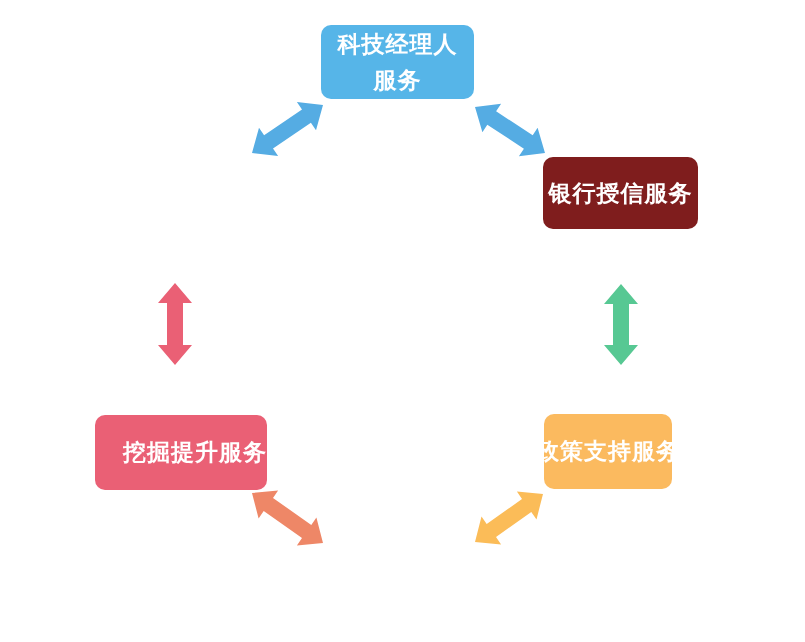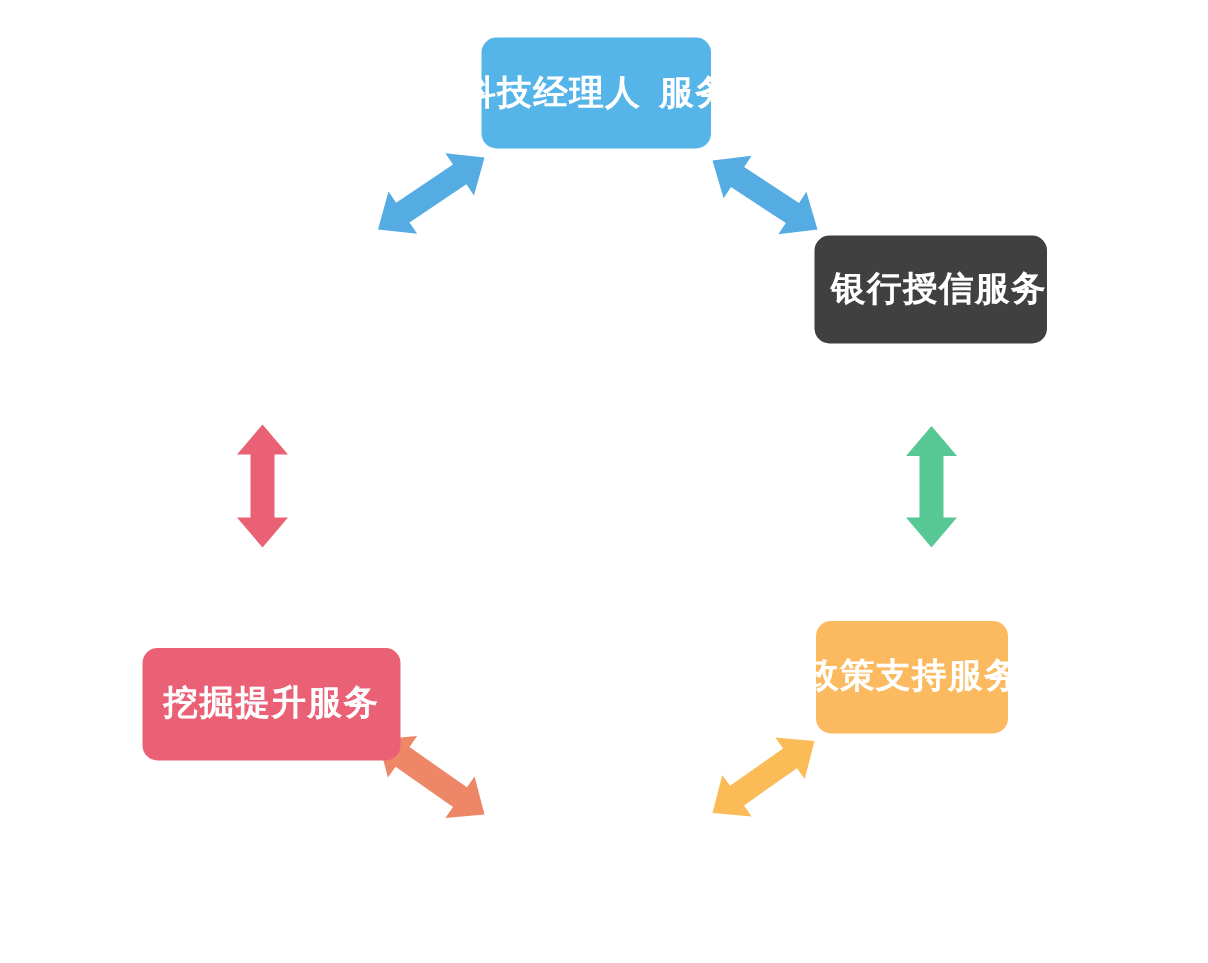--- a/index.html
+++ b/index.html
@@ -19,36 +19,36 @@
     position: absolute;
     left: 0;
     top: 0;
     width: 805px;
     height: 642px;
   }
   .node {
     position: absolute;
     border-radius: 10px;
     display: flex;
-    flex-direction: row;
+    flex-direction: column;
     align-items: center;
     justify-content: center;
     gap: 12px;
     color: #ffffff;
     font-weight: bold;
     font-size: 23px;
     letter-spacing: 1px;
     text-align: center;
     line-height: 1.05;
     white-space: nowrap;
   }
   .n0 { left: 321px; top: 25px;  width: 153px; height: 74px; }
   .n1 { left: 96px;  top: 157px; width: 154px; height: 73px; }
   .n2 { left: 543px; top: 157px; width: 155px; height: 72px; }
-  .n3 { left: 95px;  top: 432px; width: 172px; height: 75px; }
+  .n3 { left: 95px;  top: 415px; width: 172px; height: 75px; align-items: flex-end; }
   .n4 { left: 544px; top: 414px; width: 128px; height: 75px; justify-content: center; }
   .n5 { left: 320px; top: 544px; width: 157px; height: 75px; }
 </style>
 </head>
 <body>
 
 <div class="canvas">
 
   <svg class="arrows-layer" id="arrows-layer" viewBox="0 0 805 642" xmlns="http://www.w3.org/2000/svg">
       <polygon points="252.0,153.0 278.1,155.9 273.0,148.4 310.9,122.8 316.0,130.3 323.0,105.0 296.9,102.1 302.0,109.6 264.1,135.2 259.0,127.7" fill="#55ACE3"></polygon>
@@ -58,21 +58,21 @@
       <polygon points="252.0,493.0 258.6,518.4 263.7,511.1 302.0,538.0 296.9,545.4 323.0,543.0 316.4,517.6 311.3,524.9 273.0,498.0 278.1,490.6" fill="#EE8767"></polygon>
       <polygon points="475.0,542.0 501.1,544.4 496.0,537.0 531.3,512.1 536.5,519.4 543.0,494.0 516.9,491.6 522.0,499.0 486.7,523.9 481.5,516.6" fill="#FBBC58"></polygon>
     </svg>
 
   <div class="node n0" style="background: rgb(86, 181, 232);">
     <span>科技经理人</span>
     <span>服务</span>
   </div>
 
 
-  <div class="node n2" style="background: #404040; justify-content: flex-end;">
+  <div class="node n2" style="background: #7f1d1d;">
     <span>银行授信服务</span>
   </div>
 
   <div class="node n3" style="background: rgb(234, 96, 117);">
     <span>挖掘提升服务</span>
   </div>
 
   <div class="node n4" style="background: rgb(251, 186, 95);">
     <span>政策支持服务</span>
   </div>

